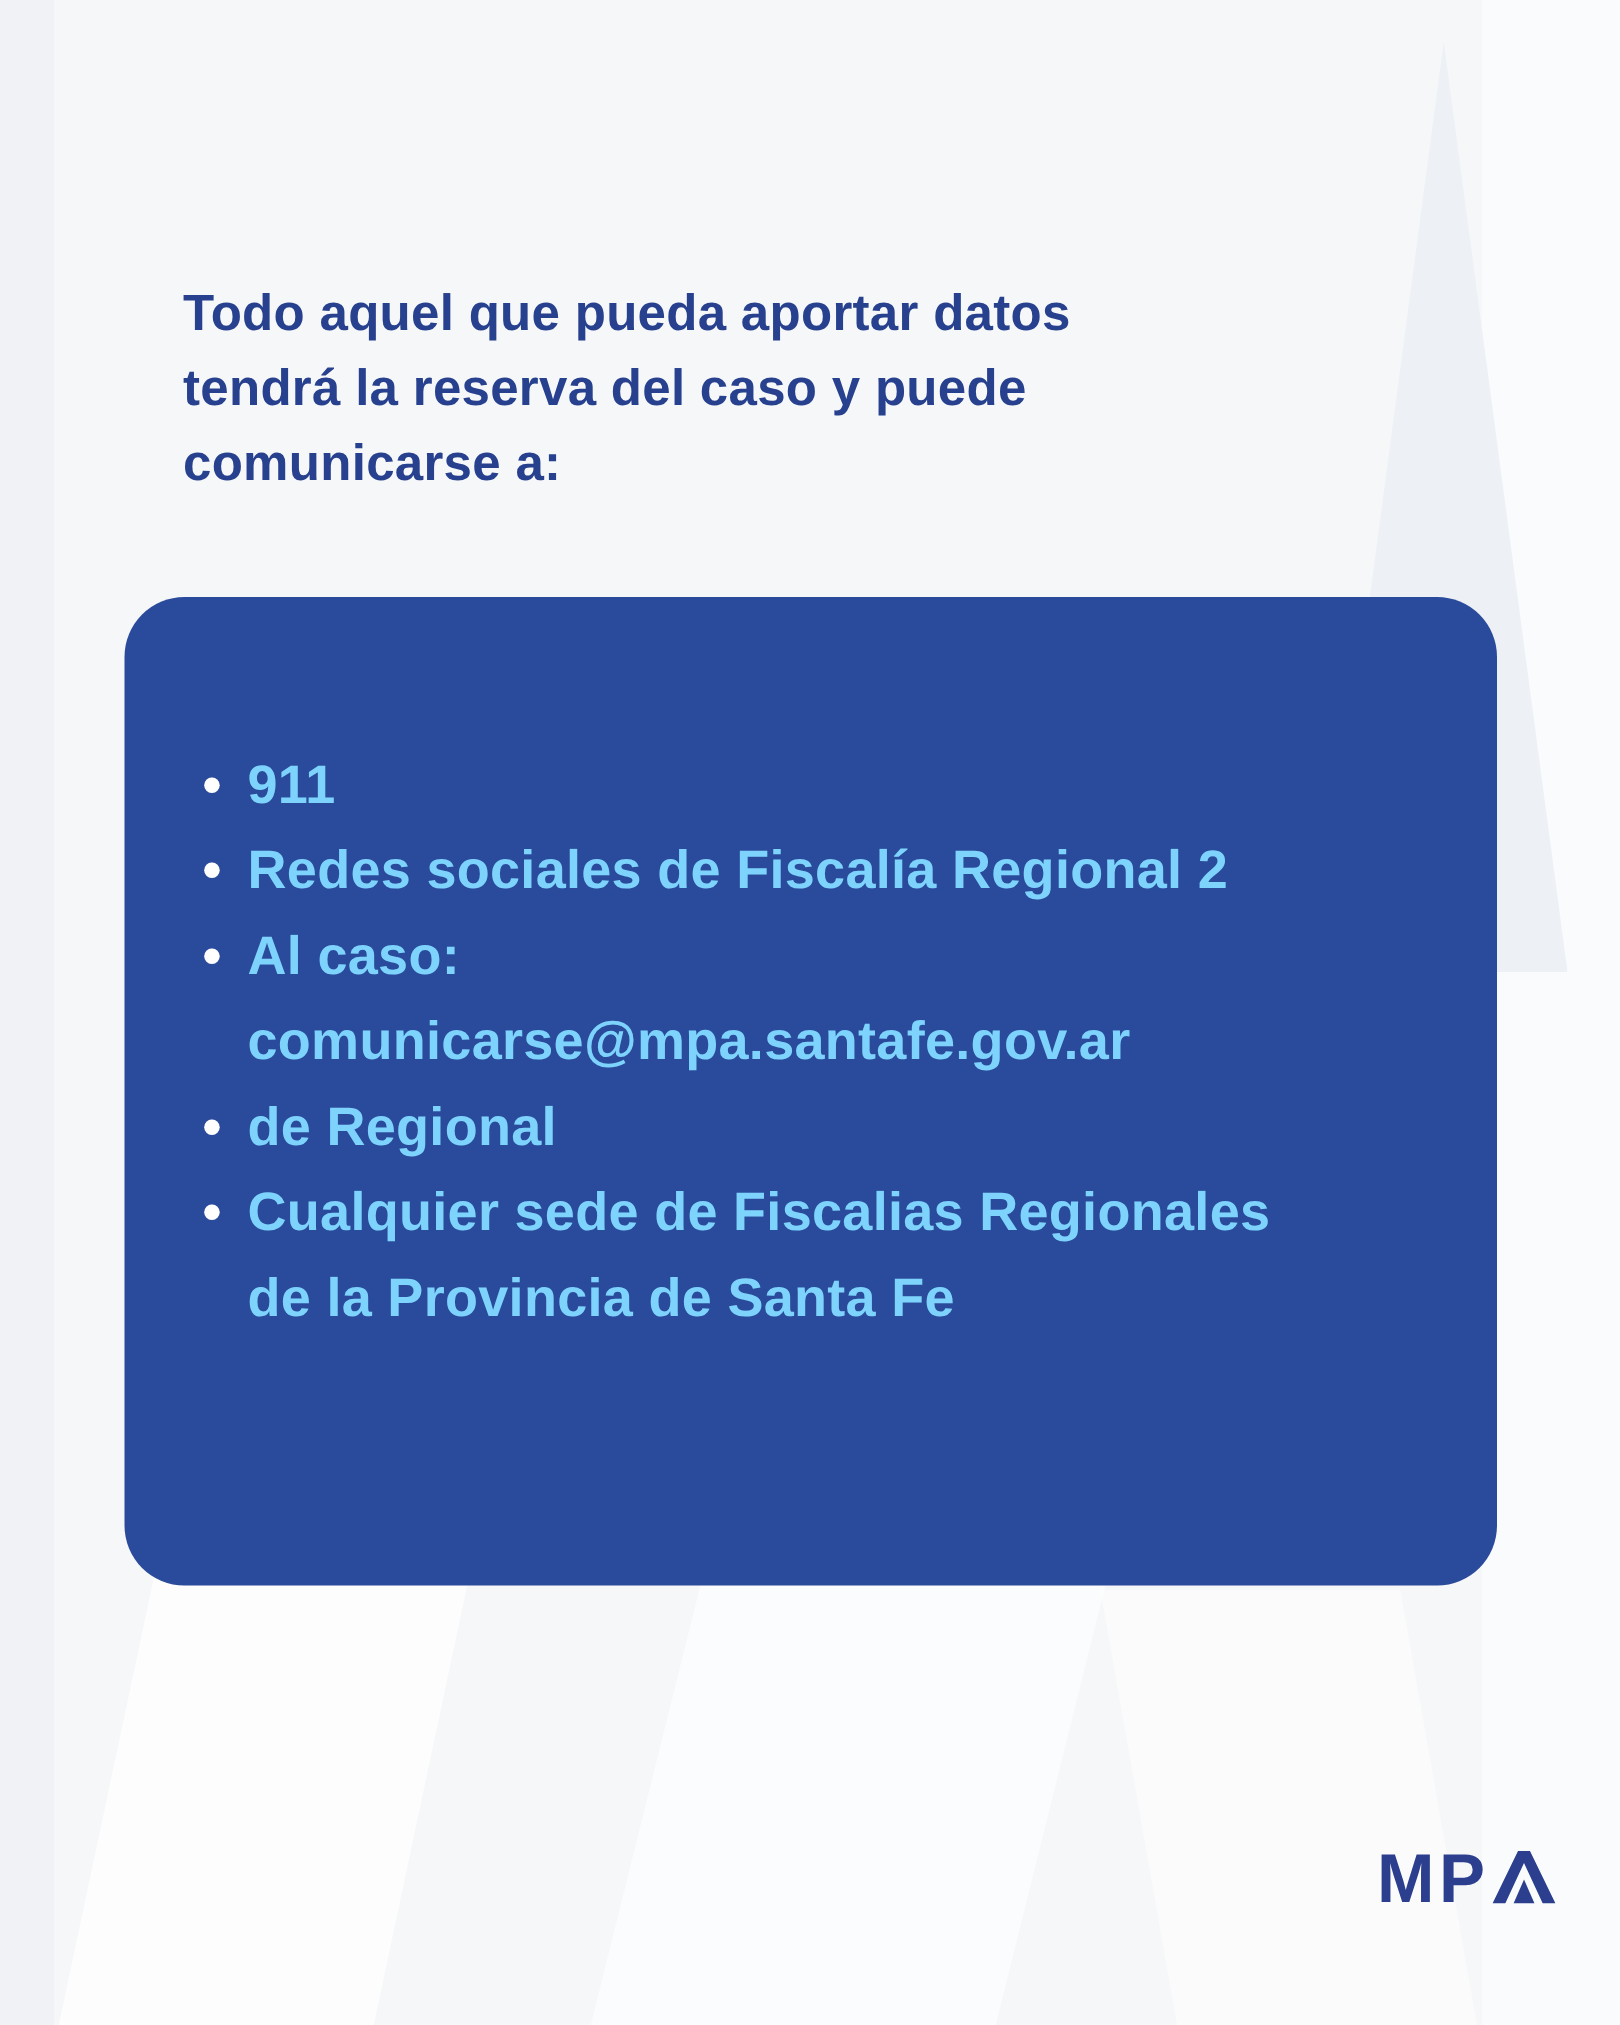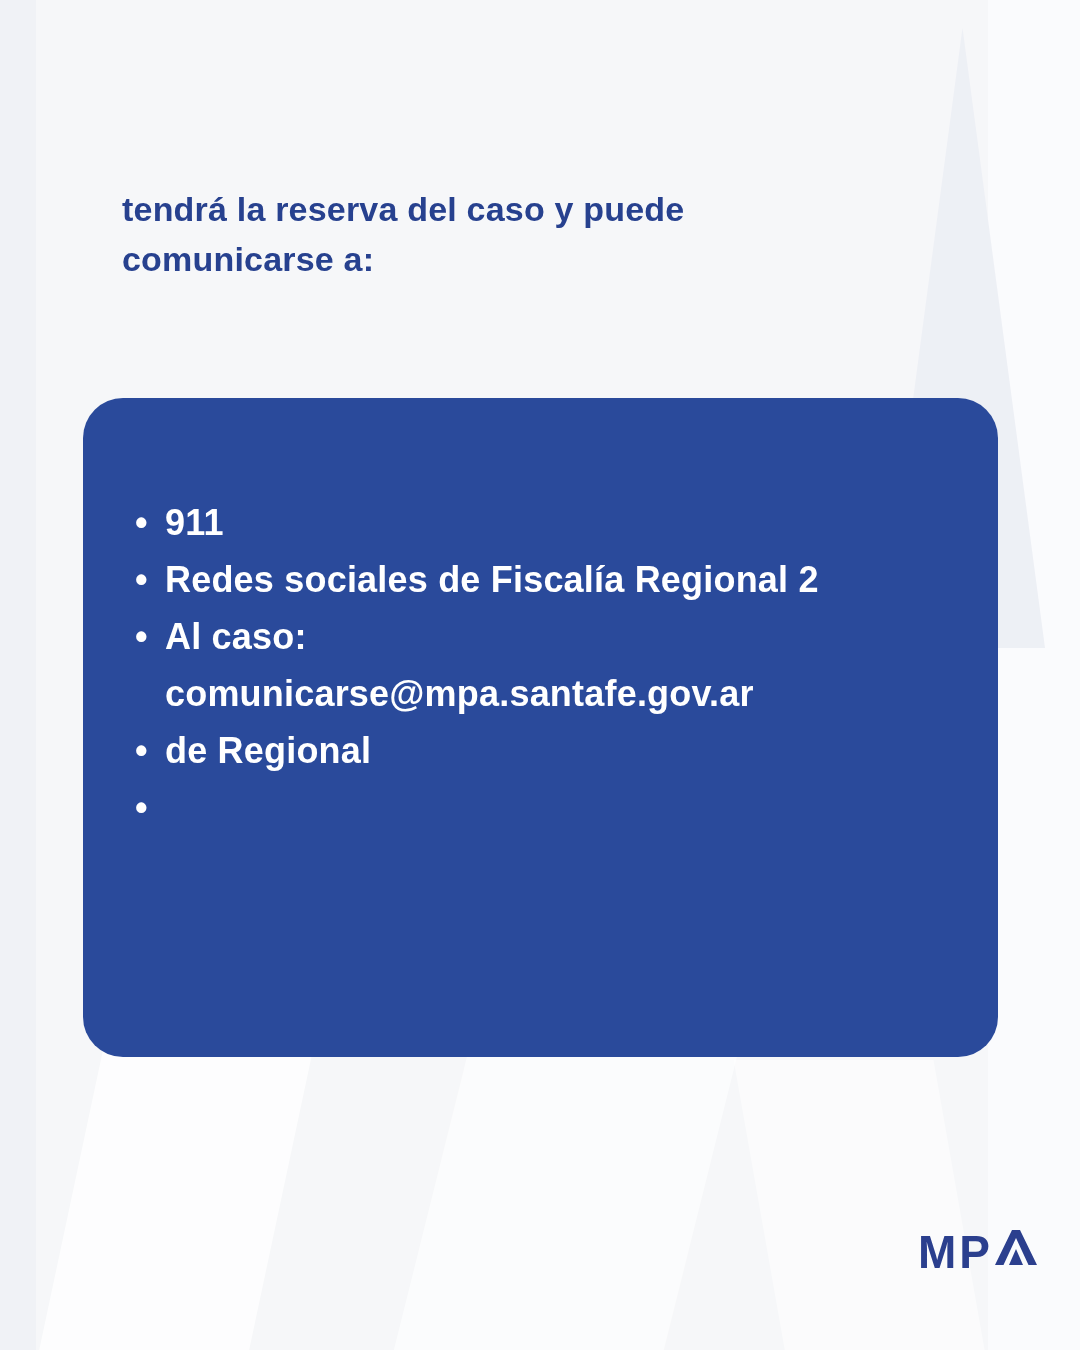--- a/index.html
+++ b/index.html
@@ -84,35 +84,36 @@
   }
   .bullet {
     flex: 0 0 30px;
     width: 30px;
     color: #ffffff;
     font-size: 36px;
     line-height: 57px;
     font-weight: 700;
   }
   .item-lines {
-    color: #ffffff;
+    color: #7dd3fc;
     font-size: 36px;
     line-height: 57px;
     font-weight: 700;
     letter-spacing: 0.2px;
   }
   .item-lines .line { display: block; white-space: nowrap; }
 
   
   .logo {
     position: absolute;
     z-index: 1;
     left: 918px;
     top: 1230px;
     display: flex;
+    align-items: flex-end;
     color: #2b3f8e;
   }
   .logo-text {
     font-size: 46px;
     font-weight: 700;
     line-height: 44px;
     letter-spacing: 3px;
   }
   .logo-a-icon {
     display: block;
@@ -127,20 +128,21 @@
 <div class="canvas">
 
   <div class="decor decor-left-band"></div>
   <div class="decor decor-right-band"></div>
   <div class="decor decor-spike"></div>
   <div class="decor decor-band-1"></div>
   <div class="decor decor-band-2"></div>
   <div class="decor decor-band-3"></div>
 
   <div class="heading">
+    <span class="hline">Todo aquel que pueda aportar datos</span>
     <span class="hline">tendrá la reserva del caso y puede</span>
     <span class="hline">comunicarse a:</span>
   </div>
 
   <div class="panel">
     <ul class="contact-list">
 
       <li>
         <span class="bullet">•</span>
         <span class="item-lines">
@@ -165,20 +167,24 @@
 
       <li>
         <span class="bullet">•</span>
         <span class="item-lines">
           <span class="line">de Regional</span>
         </span>
       </li>
 
       <li>
         <span class="bullet">•</span>
+        <span class="item-lines">
+          <span class="line">Cualquier sede de Fiscalias Regionales</span>
+          <span class="line">de la Provincia de Santa Fe</span>
+        </span>
       </li>
 
     </ul>
   </div>
 
   <div class="logo" title="MPA">
     <span class="logo-text">MP</span>
     <span class="logo-a-icon">
       <svg width="42" height="35" viewBox="0 0 42 35" xmlns="http://www.w3.org/2000/svg">
         <path d="M17 0 L25 0 L42 35 L33.5 35 L21 8 L8.5 35 L0 35 Z" fill="#2b3f8e"></path>

